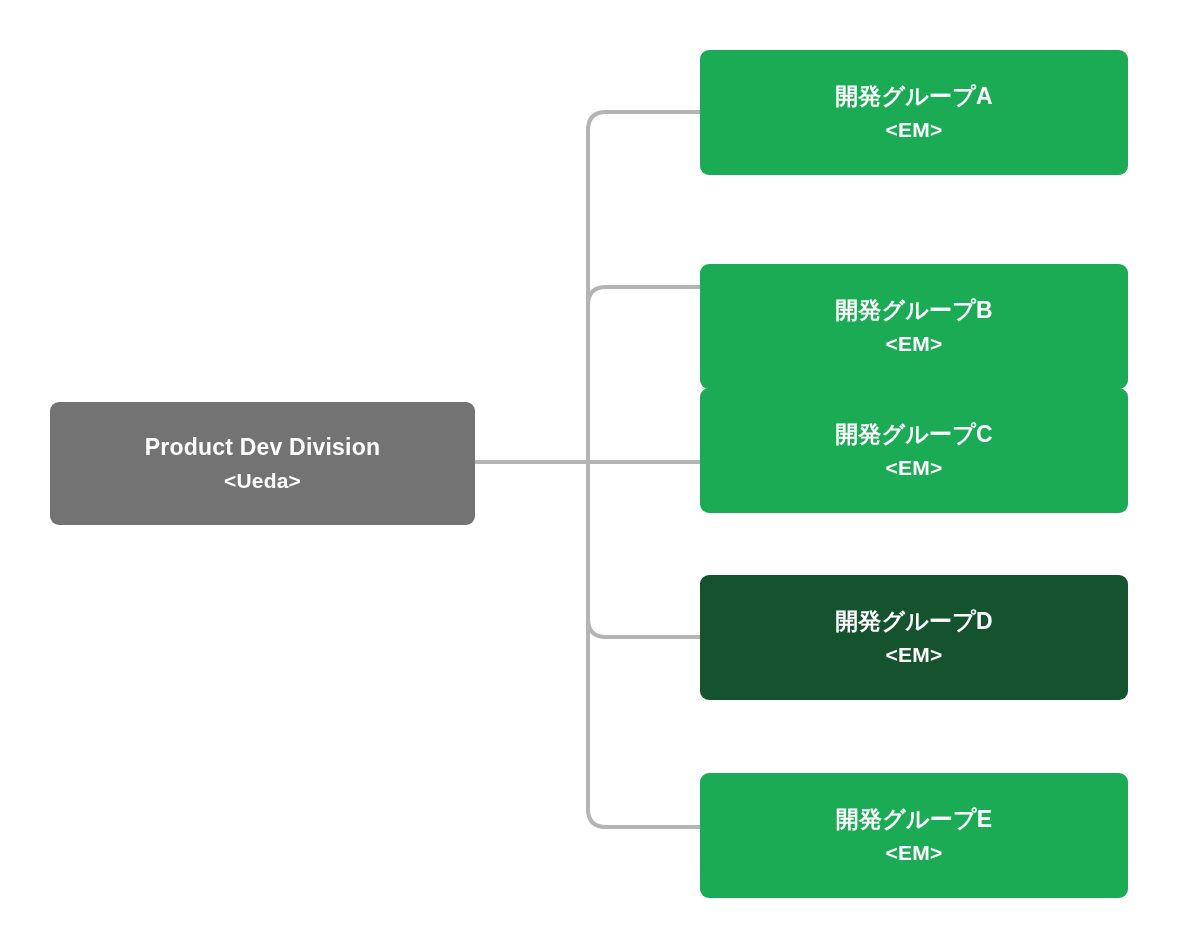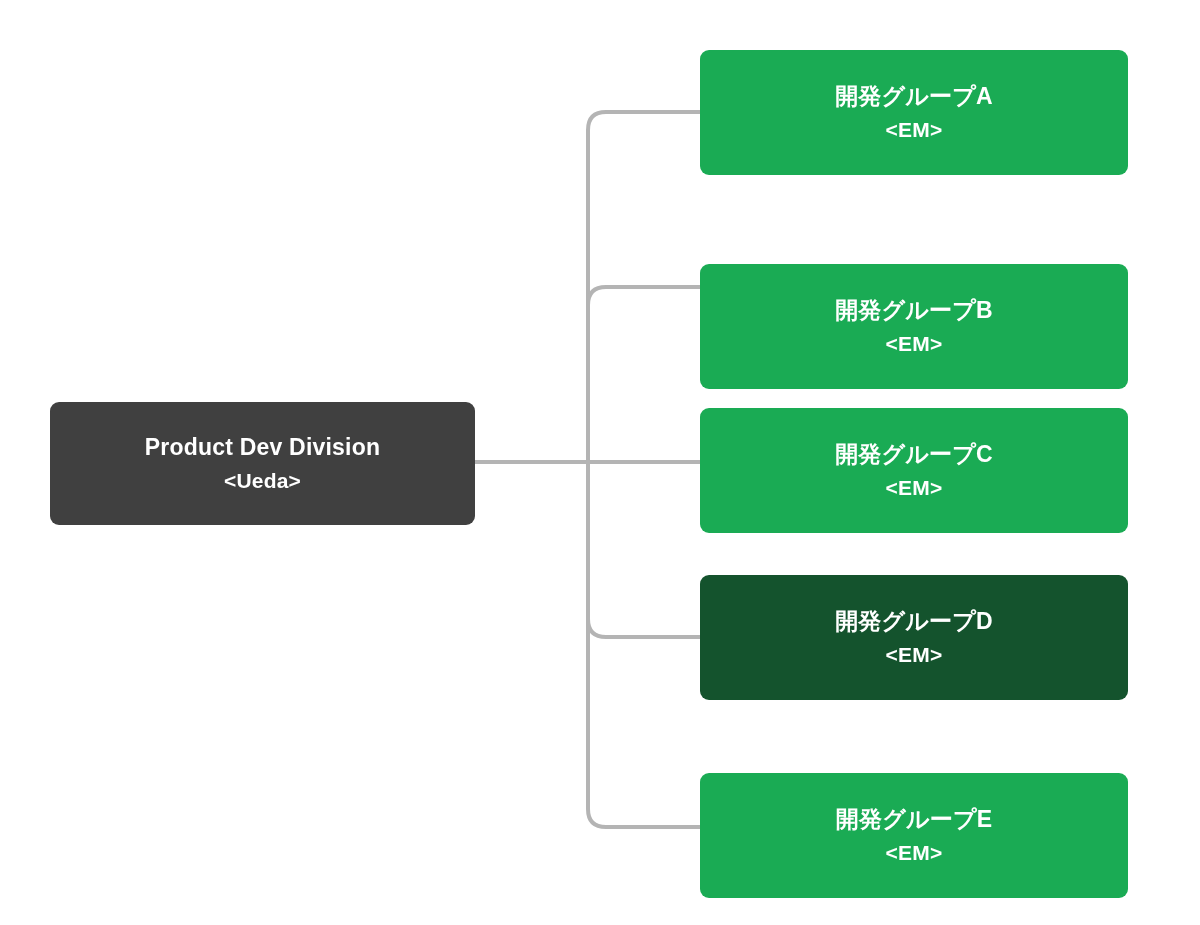--- a/index.html
+++ b/index.html
@@ -64,41 +64,41 @@
     width: 425px;
     height: 123px;
   }
   .node-child {
     left: 700px;
     width: 428px;
     height: 125px;
   }
   .c0 { top: 50px; }
   .c1 { top: 225px; margin-top: 39px; }
-  .c2 { top: 408px; }
+  .c2 { top: 388px; }
   .c3 { top: 575px; }
   .c4 { top: 765px; margin-top: 8px; }
 </style>
 </head>
 <body>
 
 <div id="canvas">
 
   <svg id="edge-layer" viewBox="0 0 1200 925" width="1200" height="925" xmlns="http://www.w3.org/2000/svg">
     <g fill="none" stroke="#b4b4b4" stroke-width="4" stroke-linecap="round" stroke-linejoin="round">
       <path d="M 475 462 L 588 462"></path>
       <path d="M 588 462 L 588 130 Q 588 112 606 112 L 700 112"></path>
       <path d="M 588 462 L 588 305 Q 588 287 606 287 L 700 287"></path>
       <path d="M 588 462 L 700 462"></path>
       <path d="M 588 462 L 588 619 Q 588 637 606 637 L 700 637"></path>
       <path d="M 588 462 L 588 809 Q 588 827 606 827 L 700 827"></path>
     </g>
   </svg>
 
-  <div class="node node-root" style="background:#404040;">
+  <div class="node node-root" style="background:#737373;">
     <div class="node-title">Product Dev Division</div>
     <div class="node-sub">&lt;Ueda&gt;</div>
   </div>
 
   <div class="node node-child c0" style="background:#1aab54;">
     <div class="node-title">開発グループA</div>
     <div class="node-sub">&lt;EM&gt;</div>
   </div>
 
   <div class="node node-child c1" style="background:#1aab54;">

